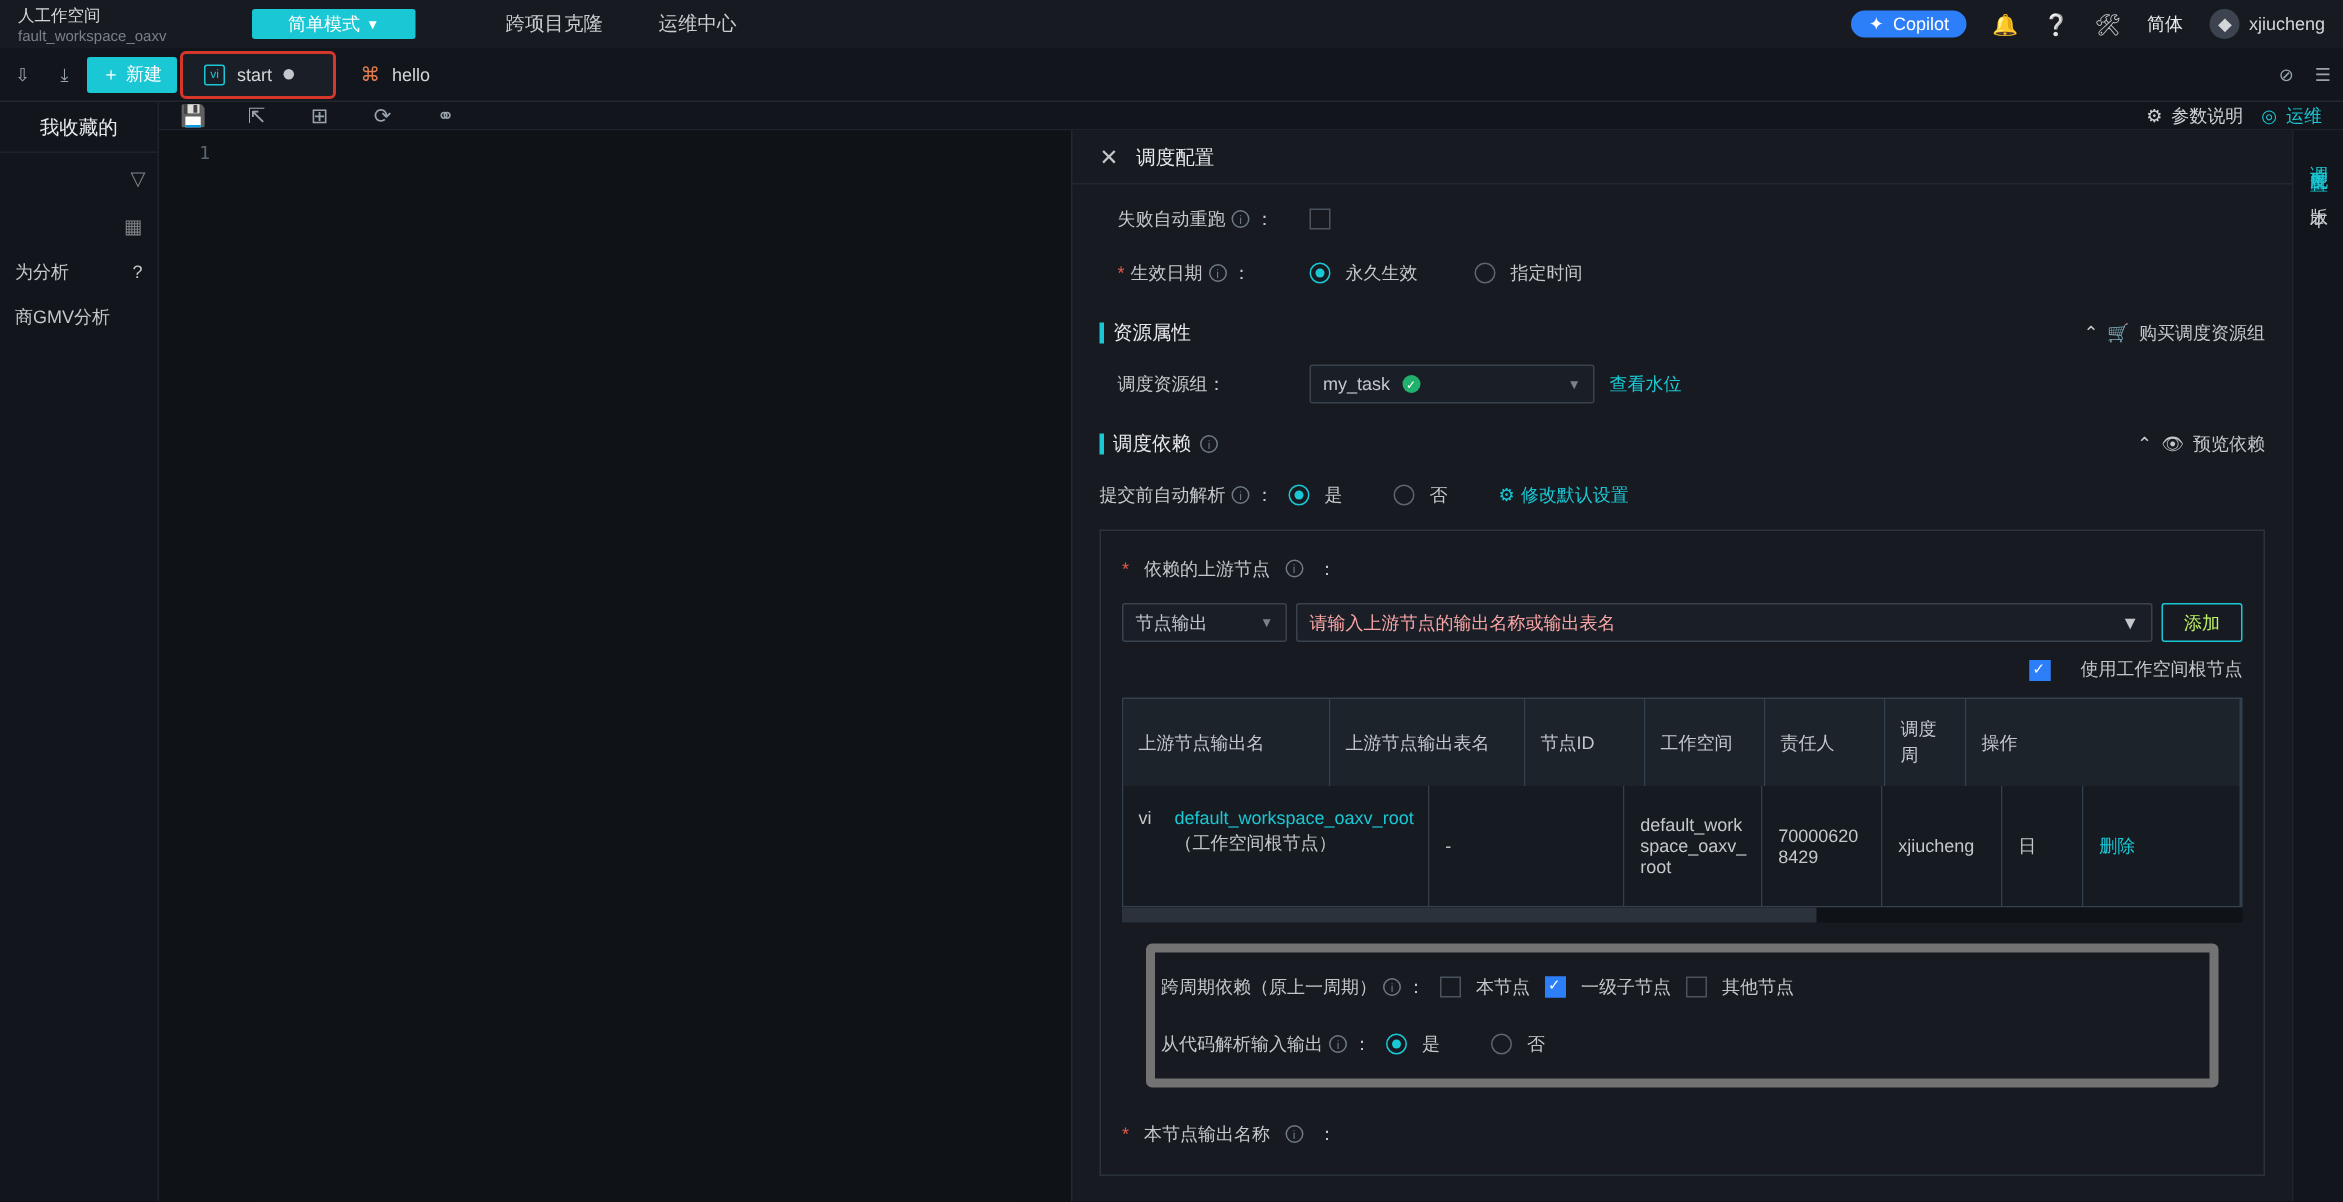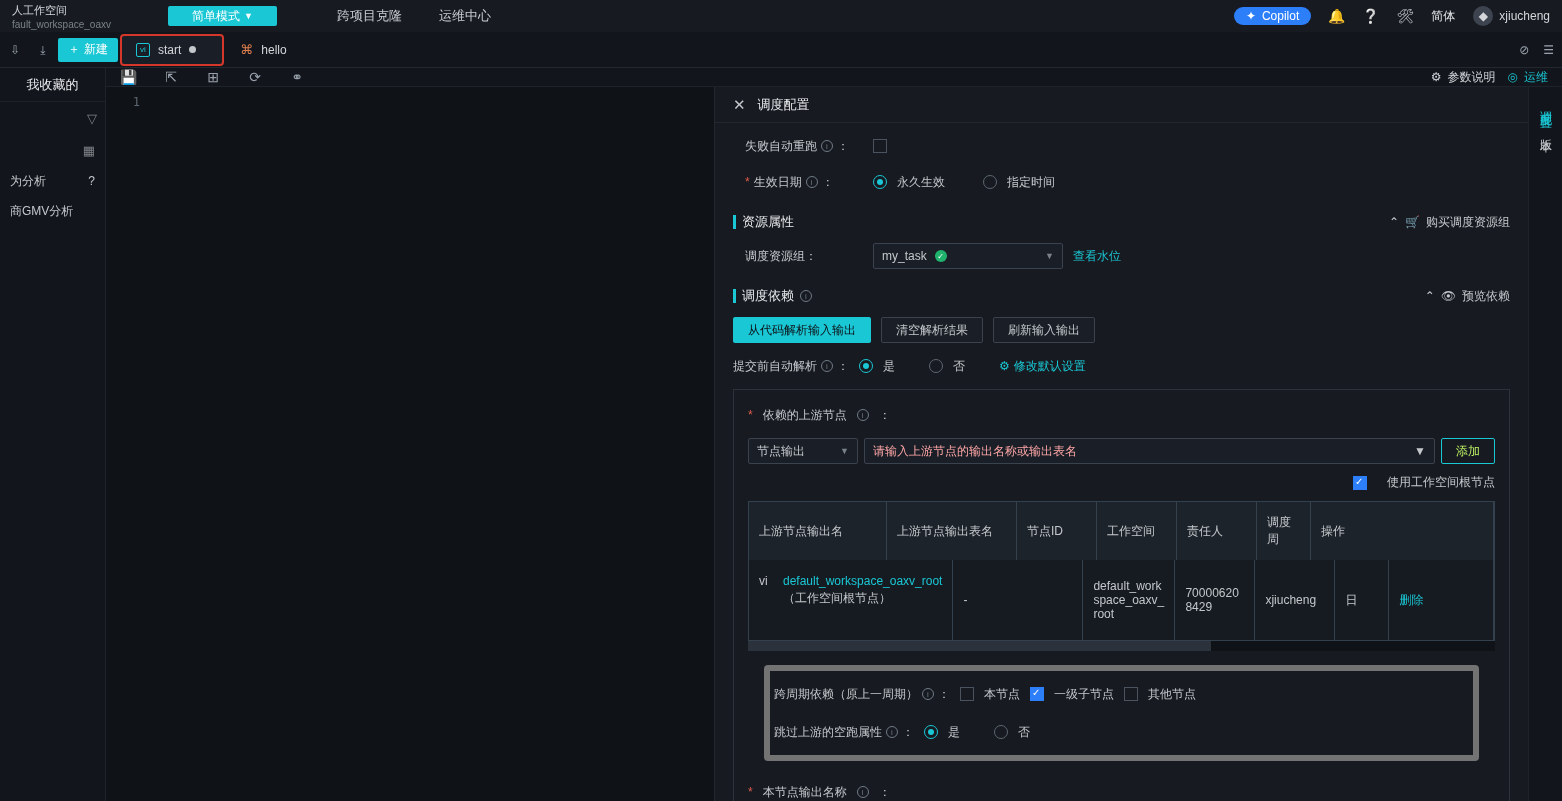--- a/index.html
+++ b/index.html
@@ -263,25 +263,20 @@
         <div class="section-title">
           <span>调度依赖</span>
           <span class="info-ic">i</span>
           <span class="section-right-link">
             <span>⌃</span>
             <span>👁</span>
             <span>预览依赖</span>
           </span>
         </div>
 
-        <div class="row" style="margin-left:0">
-          <span class="btn primary">从代码解析输入输出</span>
-          <span class="btn ghost">清空解析结果</span>
-          <span class="btn ghost">刷新输入输出</span>
-        </div>
 
         <div class="row row-wide" style="margin-left:0">
           <span class="lbl">
             <span>提交前自动解析</span>
             <span class="info-ic">i</span> ：
           </span>
           <span class="radio on"></span>
           <span class="radio-lbl">是</span>
           <span style="width:14px"></span>
           <span class="radio"></span>
@@ -355,21 +350,21 @@
               </span>
               <span class="checkbox"></span>
               <span class="radio-lbl">本节点</span>
               <span class="checkbox checked"></span>
               <span class="radio-lbl">一级子节点</span>
               <span class="checkbox"></span>
               <span class="radio-lbl">其他节点</span>
             </div>
             <div class="row row-wide" style="margin:0">
               <span class="lbl">
-                <span>跳过上游的空跑属性</span>
+                <span>从代码解析输入输出</span>
                 <span class="info-ic">i</span> ：
               </span>
               <span class="radio on"></span>
               <span class="radio-lbl">是</span>
               <span style="width:14px"></span>
               <span class="radio"></span>
               <span class="radio-lbl">否</span>
             </div>
           </div>
 

